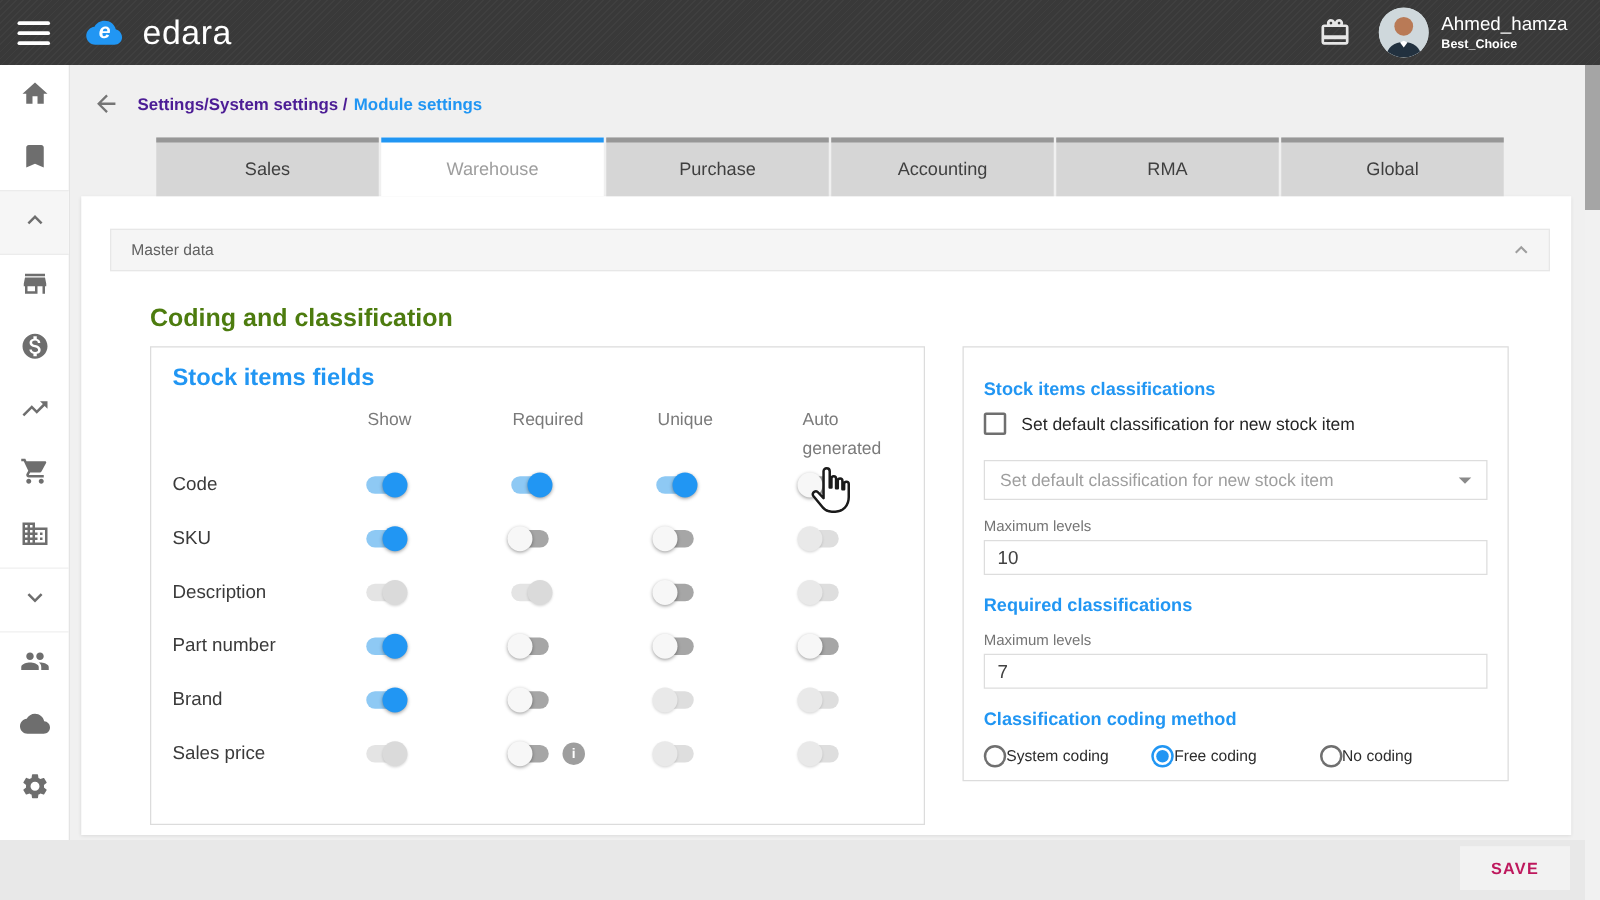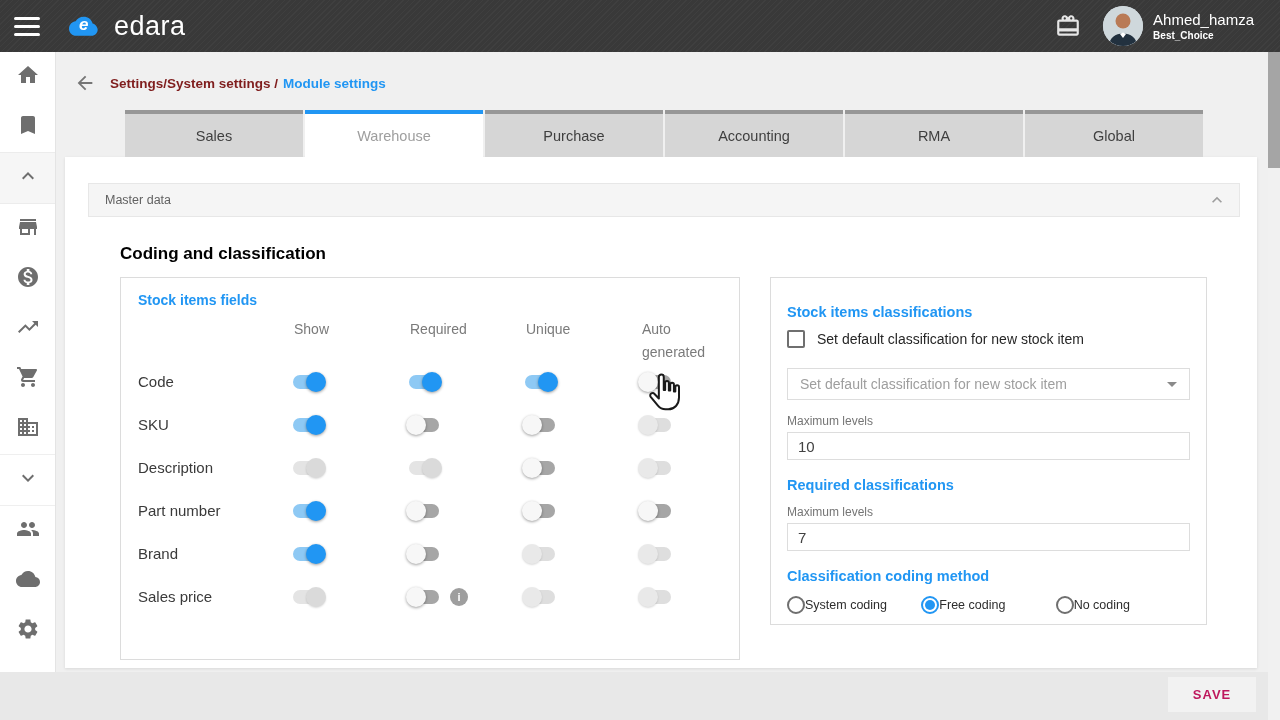--- a/index.html
+++ b/index.html
@@ -25,43 +25,43 @@
 
   
   .sidebar{position:absolute;left:0;top:52px;width:55px;height:668px;background:#fff;border-right:1px solid #e4e4e4;z-index:10;}
   .side-item{height:50px;display:flex;align-items:center;justify-content:center;cursor:pointer;}
   .side-item.band{background:#f6f6f6;border-top:1px solid #ececec;border-bottom:1px solid #ececec;}
   .side-item.divider{border-top:1px solid #efefef;border-bottom:1px solid #efefef;}
 
   
   .breadcrumb{position:absolute;left:74px;top:72px;display:flex;align-items:center;z-index:5;}
   .back-btn{display:flex;cursor:pointer;margin-right:14px;}
-  .bc-path{font-size:13.5px;font-weight:700;color:#7f1d1d;}
+  .bc-path{font-size:13.5px;font-weight:700;color:#4c1d95;}
   .bc-current{font-size:13.5px;font-weight:700;color:#2196f3;margin-left:5px;cursor:pointer;}
 
   
   .tab-bar{position:absolute;left:125px;top:110px;display:flex;z-index:6;}
   .tab{width:178px;height:43px;margin-right:2px;background:#d6d6d6;border-top:4px solid #979797;
        display:flex;align-items:center;justify-content:center;font-size:14.5px;color:#3f3f3f;cursor:pointer;}
   .tab.active{background:#fff;border-top:4px solid #2196f3;color:#9e9e9e;}
 
   
   .main-panel{position:absolute;left:65px;top:157px;width:1192px;height:511px;background:#fff;
               box-shadow:0 1px 3px rgba(0,0,0,.10);z-index:5;}
   .masterbar{position:absolute;left:23px;top:26px;width:1152px;height:34px;background:#f5f5f5;
              border:1px solid #e7e7e7;box-sizing:border-box;display:flex;align-items:center;}
   .masterbar-title{font-size:12.5px;color:#616161;margin-left:16px;}
   .collapse-btn{margin-left:auto;margin-right:12px;display:flex;cursor:pointer;}
-  .section-heading{position:absolute;left:55px;top:87px;color:#000000;font-weight:700;font-size:17px;}
+  .section-heading{position:absolute;left:55px;top:87px;color:#4d7c0f;font-weight:700;font-size:20px;}
 
   .card{position:absolute;background:#fff;border:1px solid #dcdcdc;box-sizing:border-box;}
   .fields-card{left:55px;top:120px;width:620px;height:383px;}
   .class-panel{left:705px;top:120px;width:437px;height:348px;padding:26px 16px;}
 
-  .card-title{color:#2196f3;font-weight:700;font-size:14px;margin:14px 0 0 17px;}
+  .card-title{color:#2196f3;font-weight:700;font-size:19px;margin:14px 0 0 17px;}
   .col-headers{display:grid;grid-template-columns:129px 116px 116px 116px 116px;margin-top:10px;height:42px;align-items:start;}
   .col-headers::before{content:'';}
   .col-h{padding-left:44px;font-size:14px;color:#7a7a7a;width:72px;line-height:23px;}
   .field-row{display:grid;grid-template-columns:129px 116px 116px 116px 116px;height:43px;align-items:center;}
   .row-label{padding-left:17px;font-size:15px;color:#3a3a3a;}
   .tcell{position:relative;display:flex;align-items:center;justify-content:center;}
 
   
   .toggle{position:relative;width:36px;height:20px;flex:none;cursor:pointer;}
   .toggle .track{position:absolute;left:3px;top:3px;width:30px;height:14px;border-radius:7px;background:#a6a6a6;}

